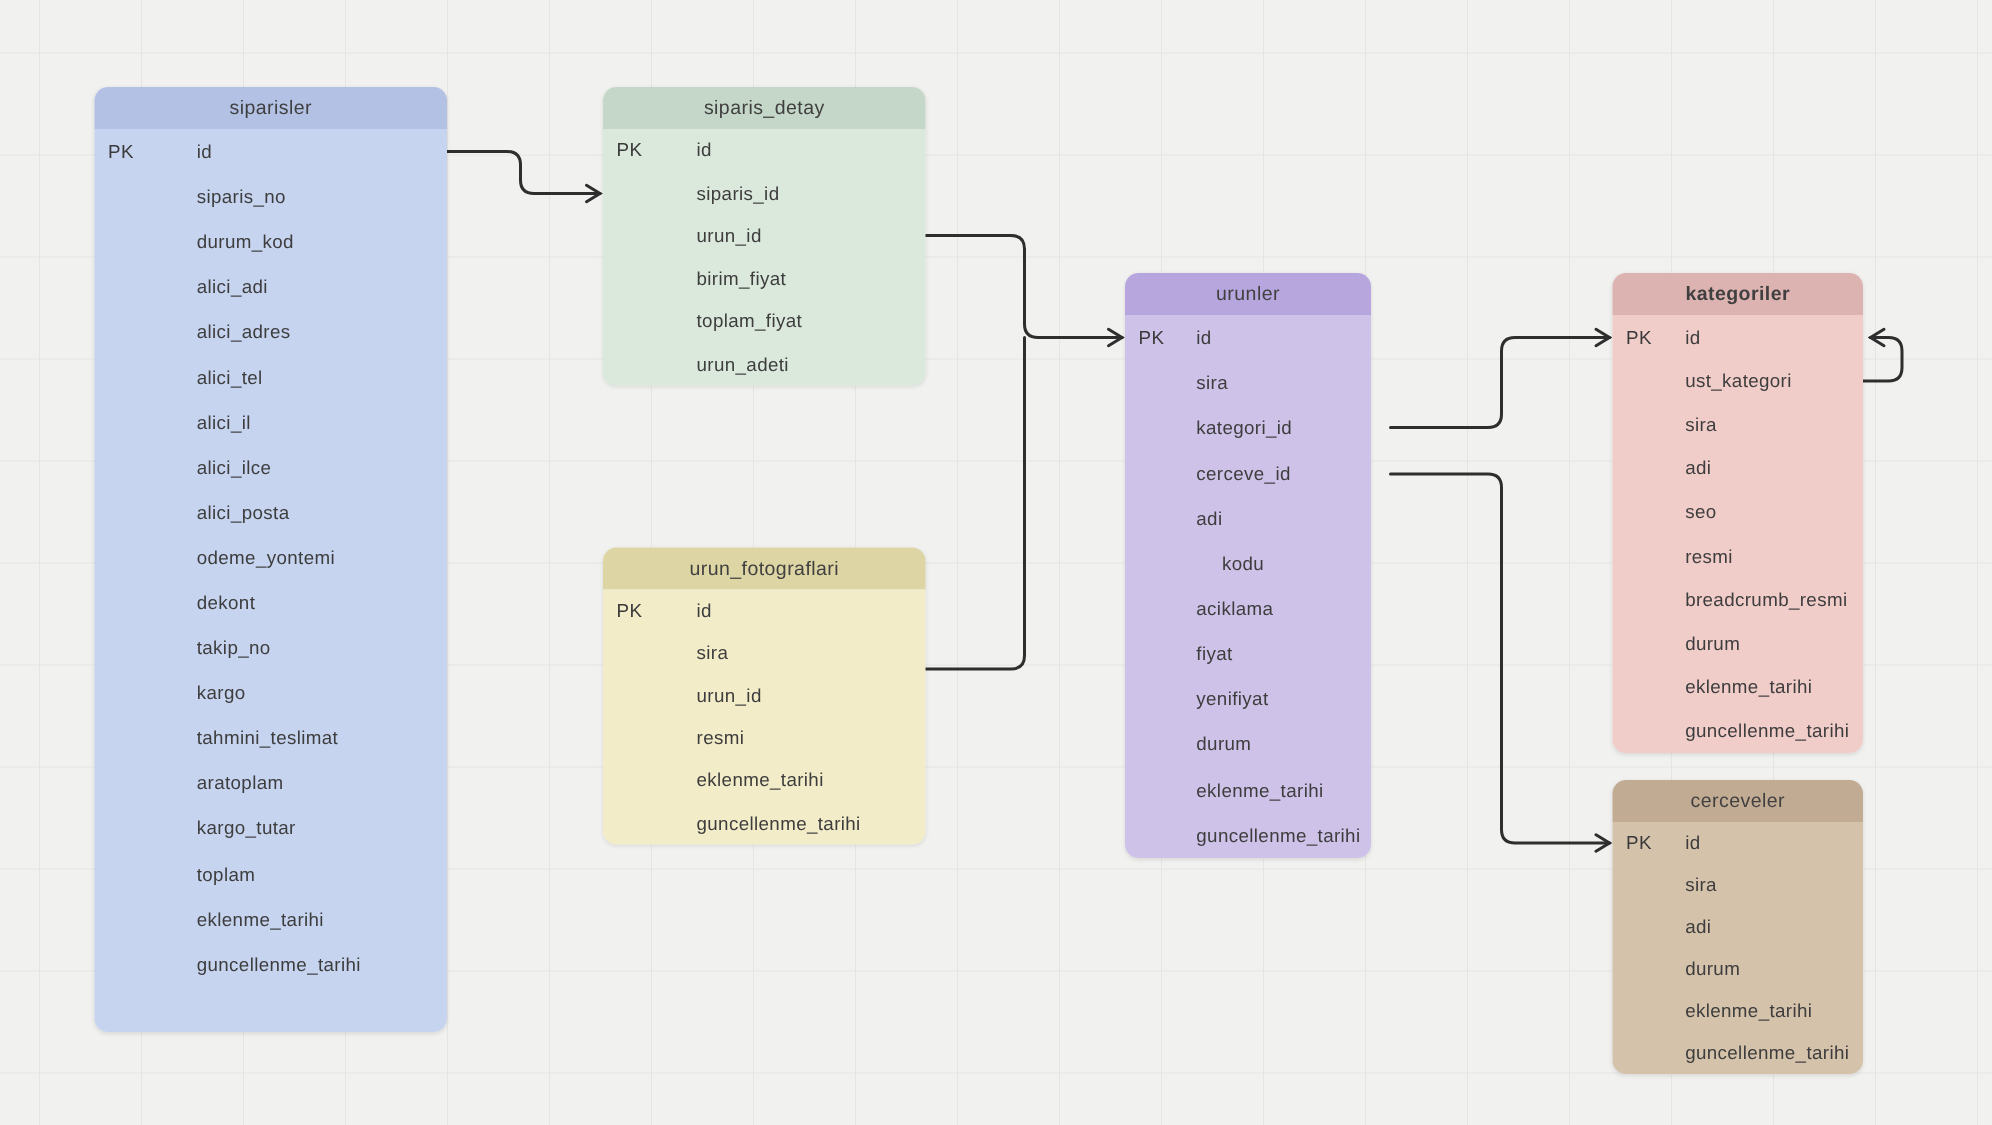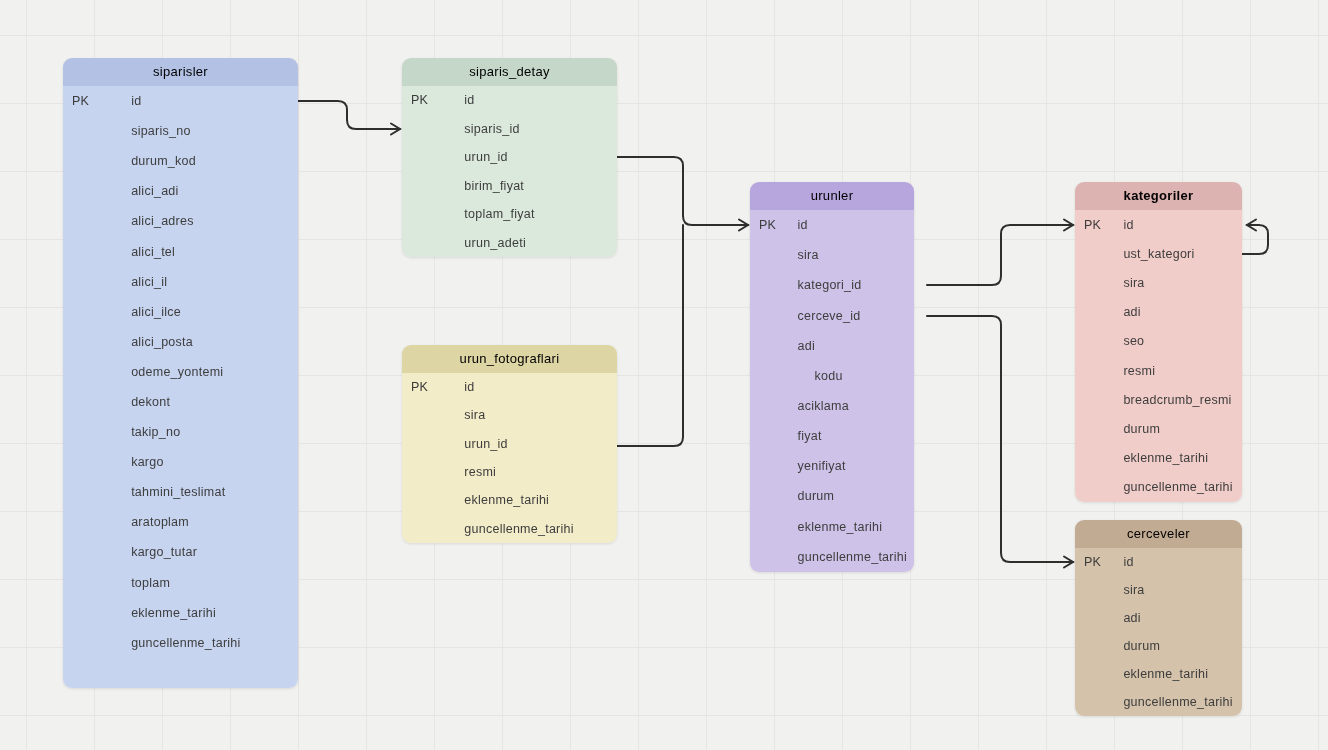--- a/index.html
+++ b/index.html
@@ -20,21 +20,21 @@
     z-index: 2;
   }
   .db-table .tbl-header {
     height: 28px;
     line-height: 28px;
     text-align: center;
     font-size: 13px;
     font-weight: 500;
     letter-spacing: 0.3px;
     border-radius: 9px 9px 0 0;
-    color: #000000;
+    color: #404040;
   }
   .db-table .tbl-rows {
     display: flex;
     flex-direction: column;
     border-radius: 0 0 9px 9px;
     overflow: hidden;
   }
   .tbl-row {
     display: flex;
     align-items: center;
@@ -181,21 +181,21 @@
         <div class="tbl-row" style="height: 28.5px;">
           <span class="pk-cell"></span>
           <span class="field-cell">toplam_fiyat</span>
         </div>
         <div class="tbl-row" style="height: 28.5px;">
           <span class="pk-cell"></span>
           <span class="field-cell">urun_adeti</span>
         </div>
       </div>
     </div>
-    <div class="db-table" style="left: 402px; top: 345px; width: 215px; height: 198px;">
+    <div class="db-table" style="left: 402px; top: 365px; width: 215px; height: 198px;">
       <div class="tbl-header" style="background: rgb(221, 213, 164);"><span>urun_fotograflari</span></div>
       <div class="tbl-rows" style="background: rgb(242, 236, 200); height: 170px;">
         <div class="tbl-row" style="height: 28.3333px;">
           <span class="pk-cell">PK</span>
           <span class="field-cell">id</span>
         </div>
         <div class="tbl-row" style="height: 28.3333px;">
           <span class="pk-cell"></span>
           <span class="field-cell">sira</span>
         </div>

